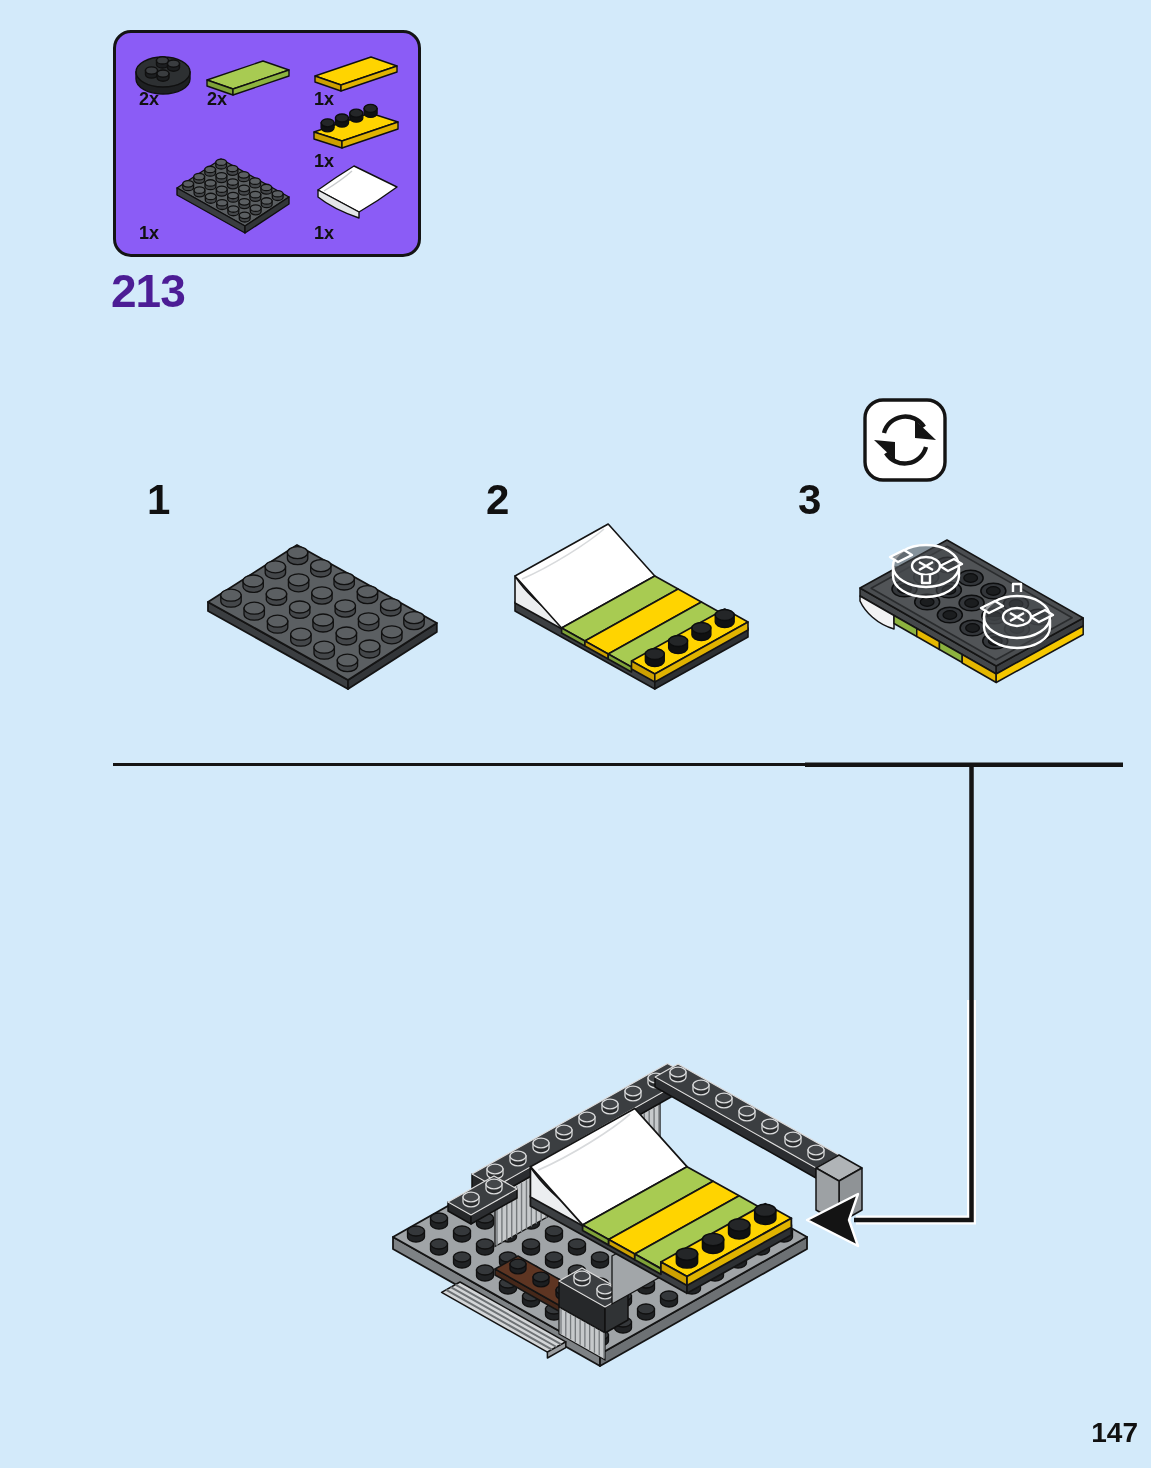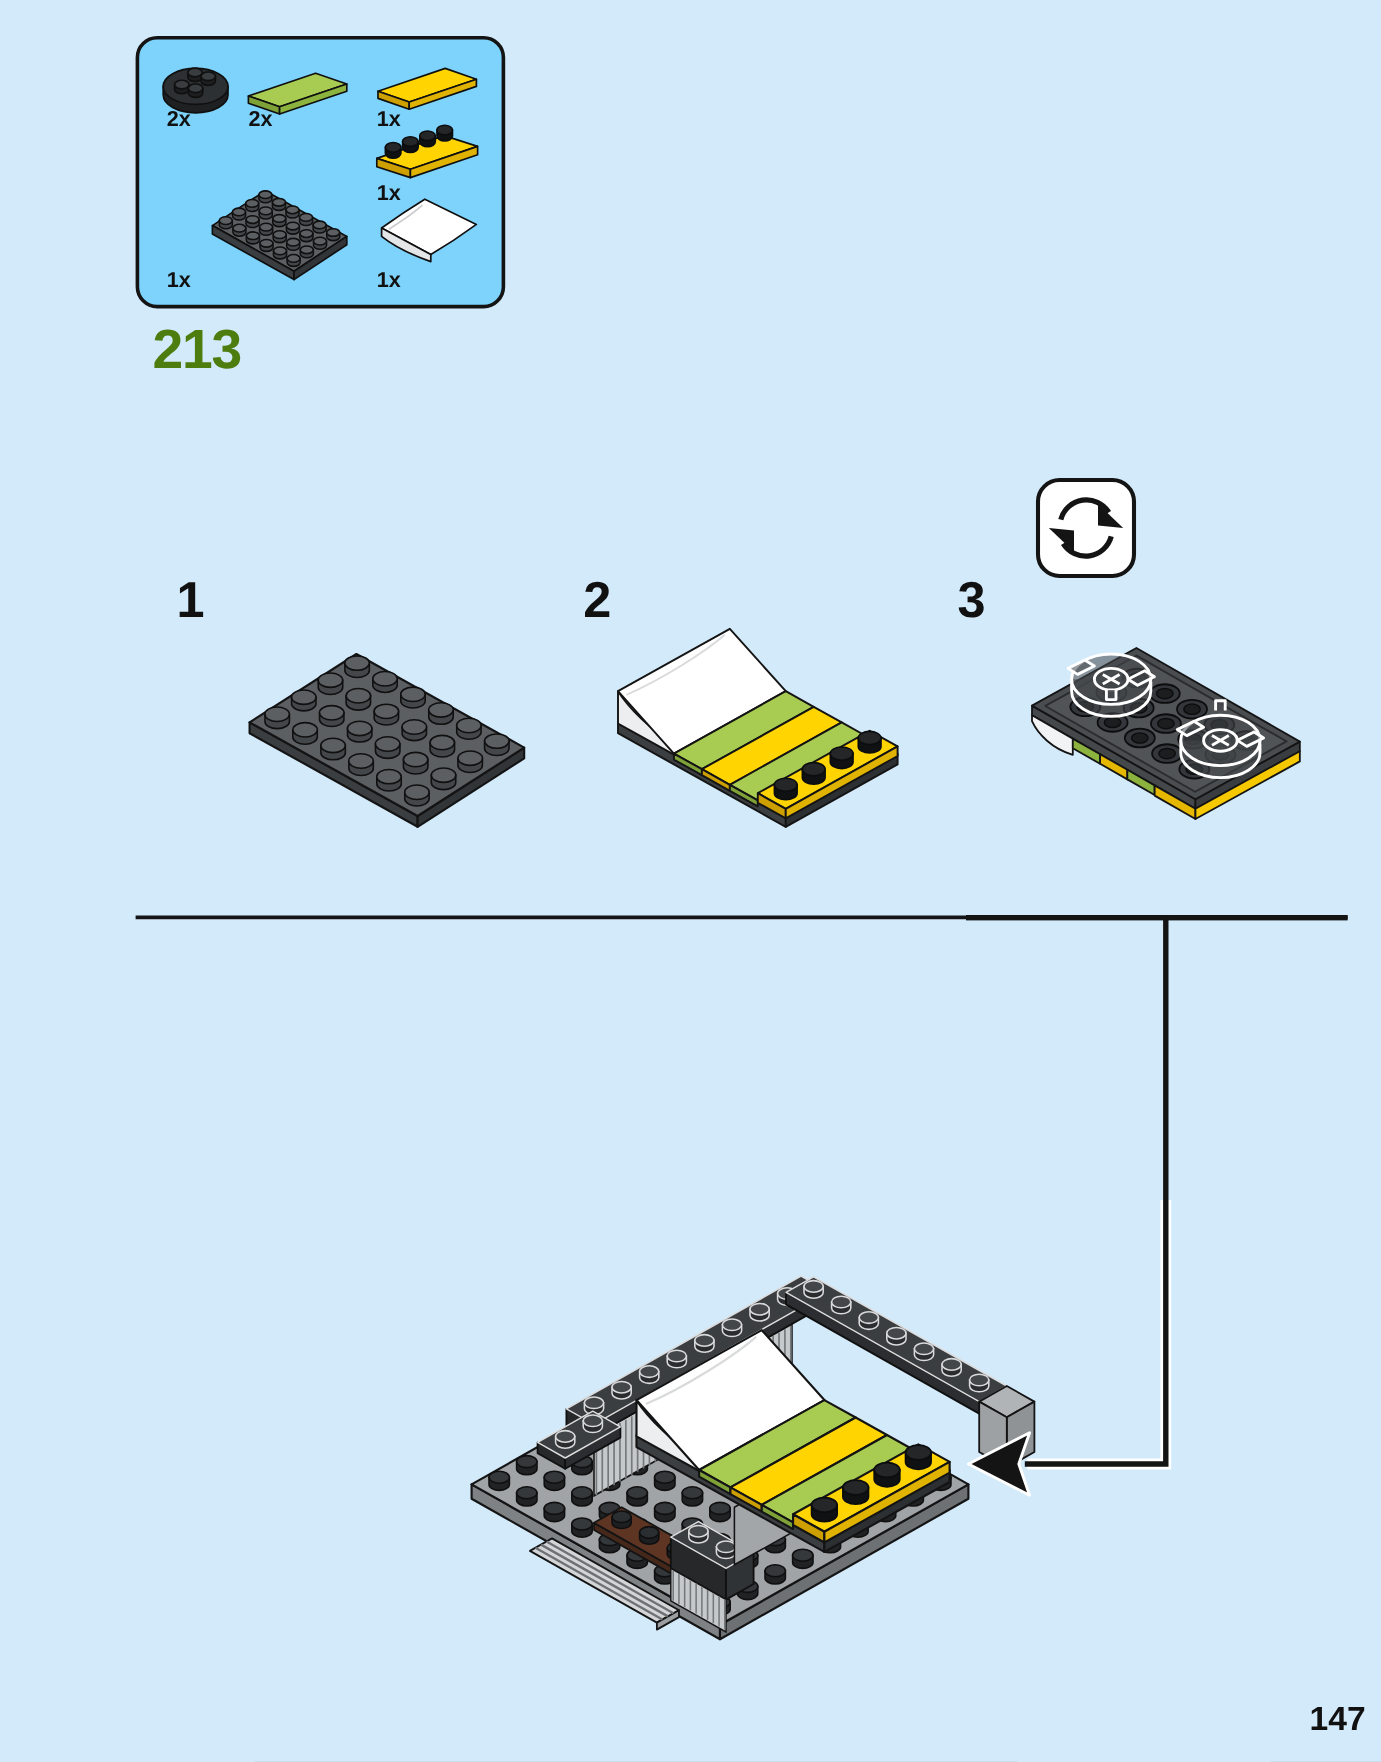--- a/index.html
+++ b/index.html
@@ -1,22 +1,22 @@
 <!DOCTYPE html>
 <html><head>
 <meta charset="utf-8">
 <style>
   html,body{margin:0;padding:0;}
   body{background:#9db6c9;font-family:"Liberation Sans",sans-serif;}
   .page{position:relative;width:1151px;height:1468px;background:#d3eafa;overflow:hidden;margin:0 auto;}
   .abs{position:absolute;}
   .callout{position:absolute;left:113px;top:30px;width:308px;height:227px;
-           background:#7dd3fc;border:3px solid #141414;border-radius:18px;box-sizing:border-box;}
+           background:#8b5cf6;border:3px solid #141414;border-radius:18px;box-sizing:border-box;}
   .count-label{position:absolute;font-size:18px;font-weight:700;color:#111;}
-  .big-step{position:absolute;left:127px;top:264px;font-size:46px;font-weight:800;color:#4d7c0f;letter-spacing:-1px;}
+  .big-step{position:absolute;left:111px;top:264px;font-size:46px;font-weight:800;color:#4c1d95;letter-spacing:-1px;}
   .sub-step{position:absolute;font-size:42px;font-weight:800;color:#111;}
   .page-num{position:absolute;right:13px;top:1417px;font-size:28px;font-weight:700;color:#111;}
   svg{display:block;}
   .lineart{pointer-events:none;}
 </style>
 </head>
 <body>
 
 <div class="page">
 

